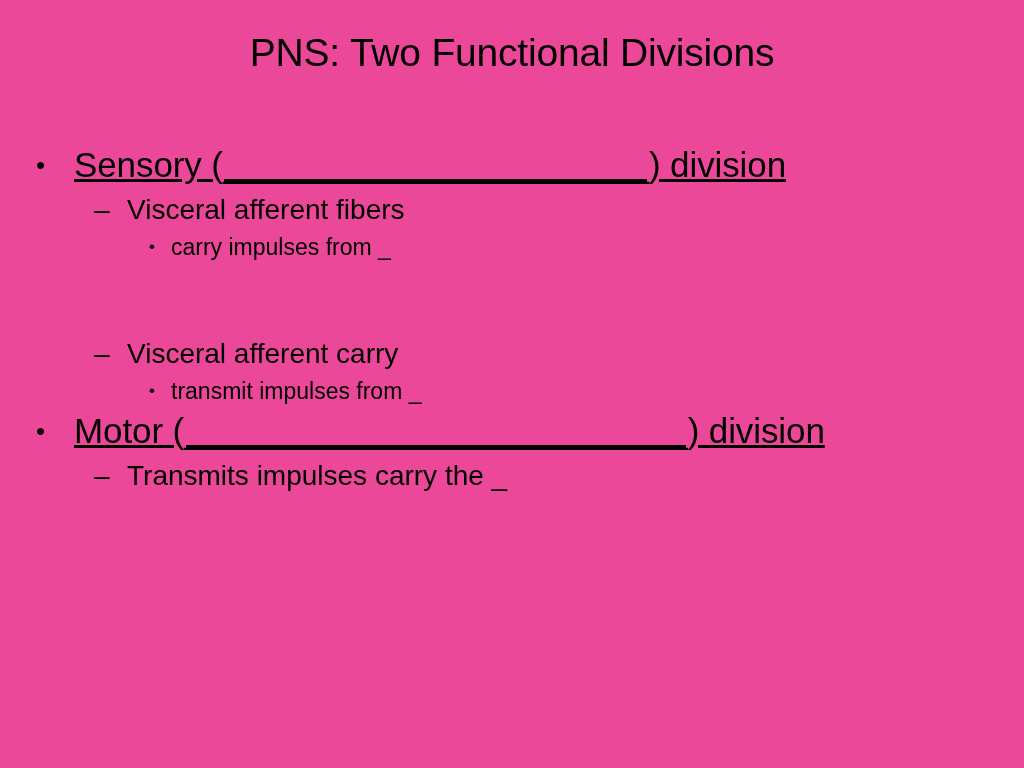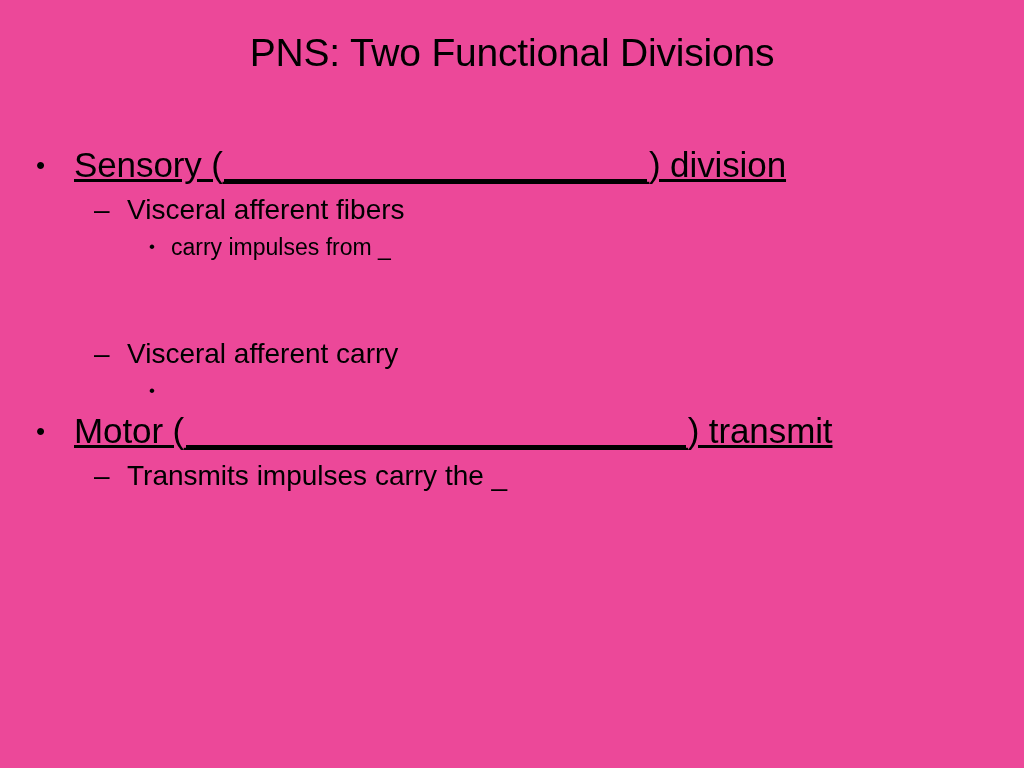--- a/index.html
+++ b/index.html
@@ -137,25 +137,26 @@
 
     <div class="spacer-line"></div>
 
     <div class="bullet-row lvl2">
       <span class="marker">–</span>
       <span class="btext">Visceral afferent carry</span>
     </div>
 
     <div class="bullet-row lvl3">
       <span class="marker">•</span>
+      <span class="btext">transmit impulses from _</span>
     </div>
 
     <div class="bullet-row lvl1">
       <span class="marker">•</span>
-      <span class="btext blank-fill">Motor (__________________________) transmit</span>
+      <span class="btext blank-fill">Motor (__________________________) division</span>
     </div>
 
     <div class="bullet-row lvl2">
       <span class="marker">–</span>
       <span class="btext">Transmits impulses carry the _</span>
     </div>
 
   </div>
 </div>
 

